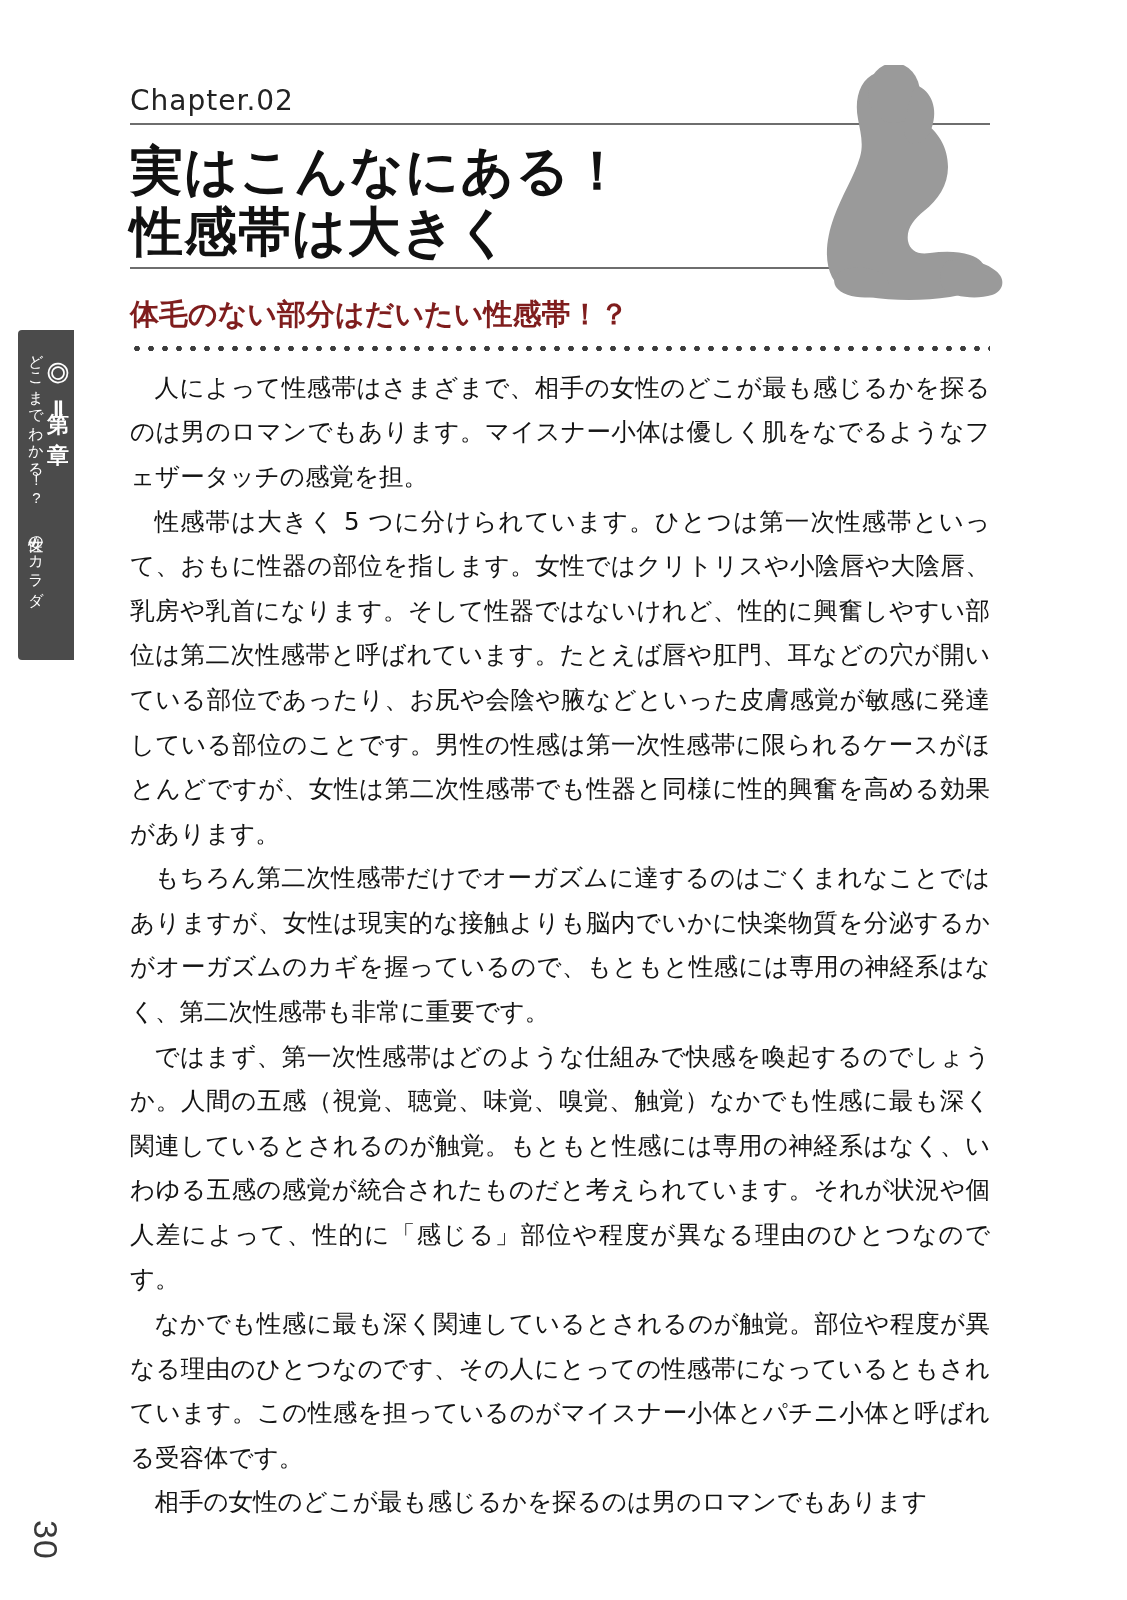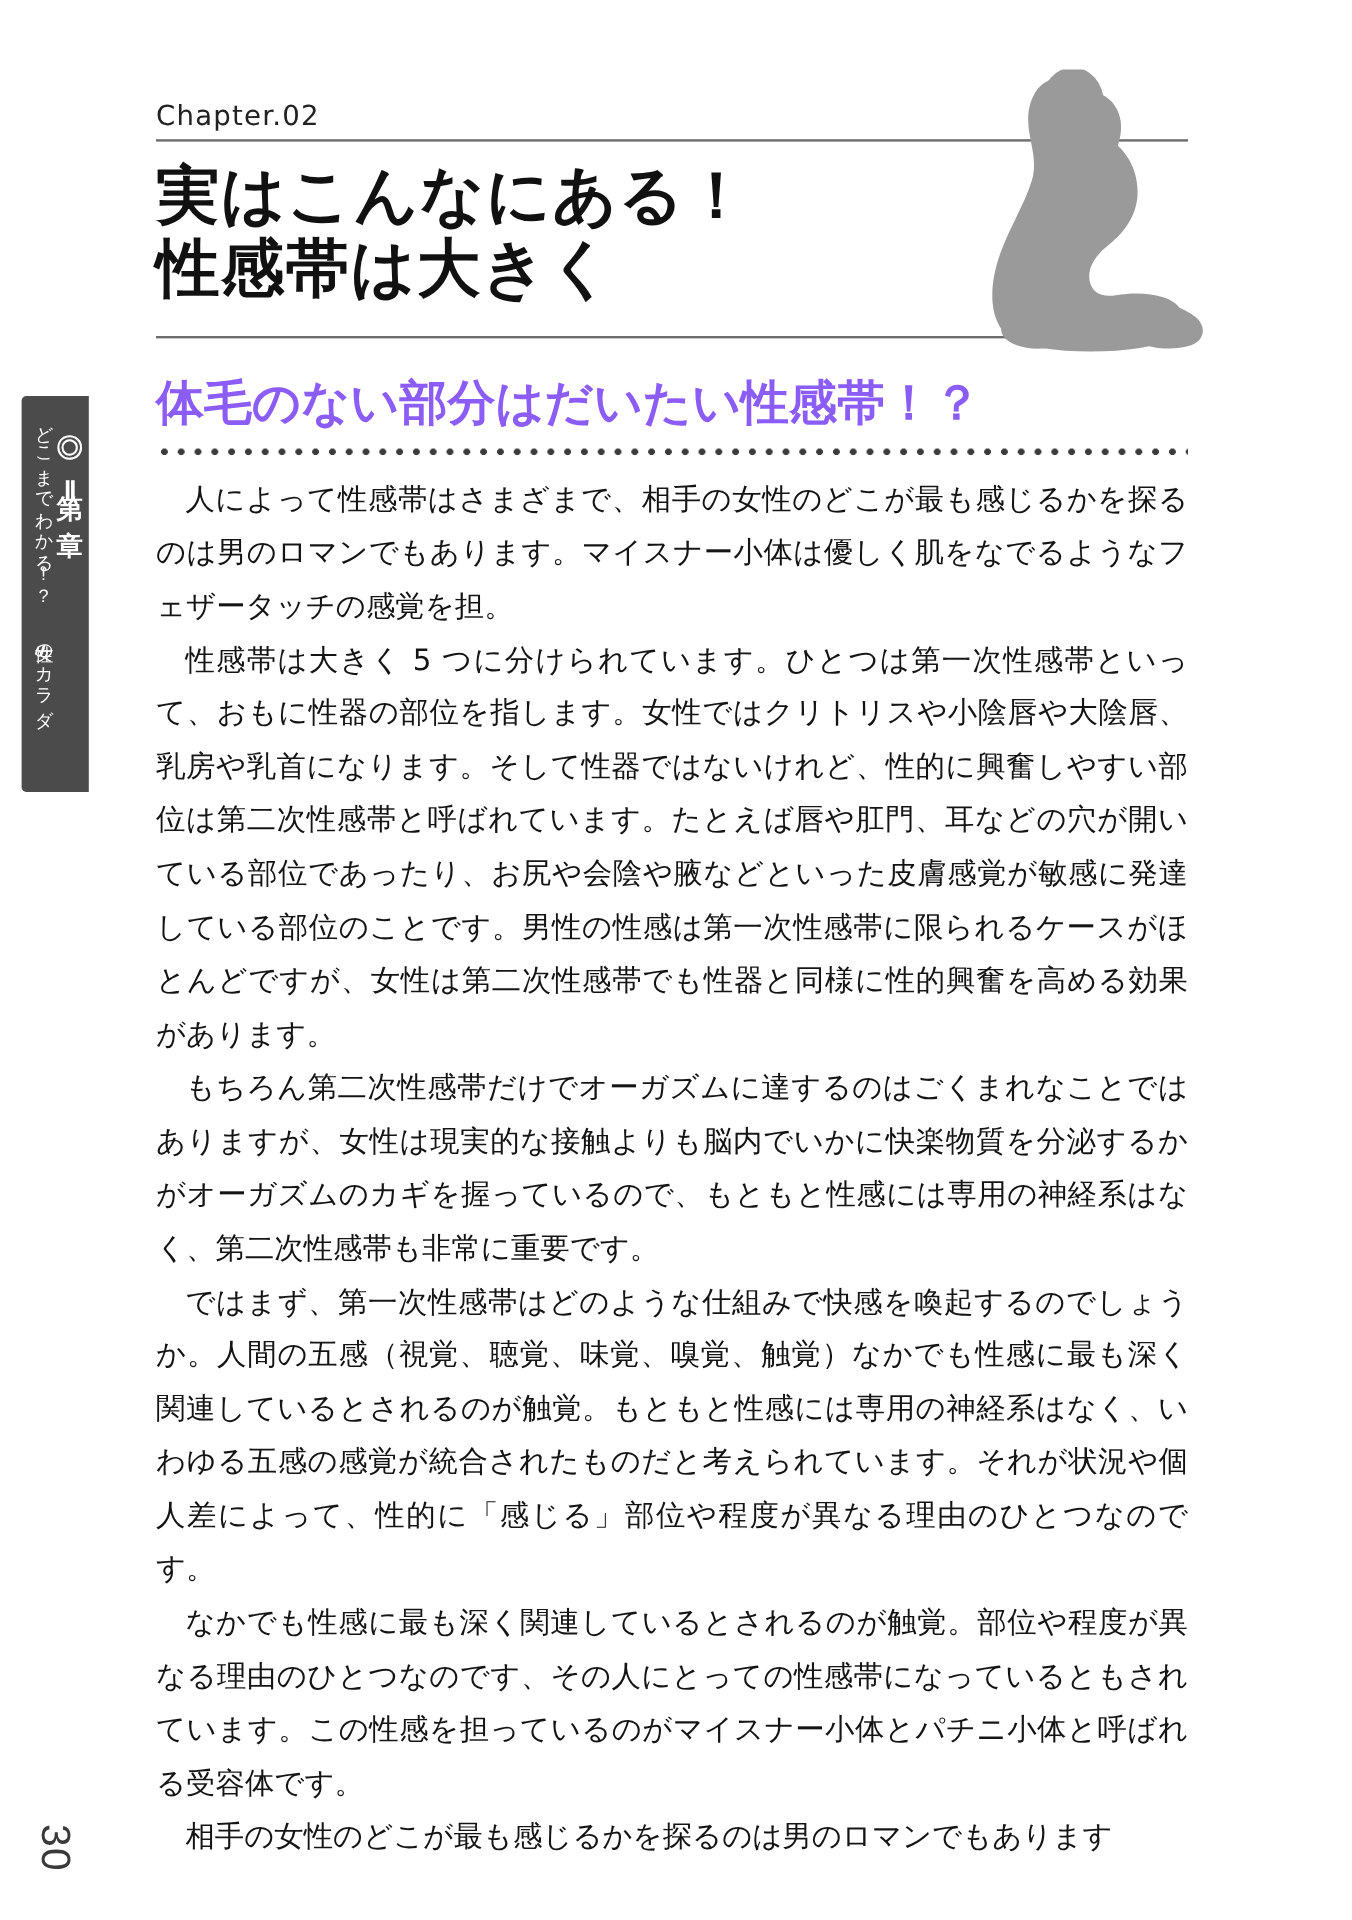--- a/index.html
+++ b/index.html
@@ -64,36 +64,36 @@
 
   
   .content {
     position: absolute;
     left: 130px;
     top: 84px;
     width: 860px;
   }
 
   .chapter-label {
-    font-size: 23px;
+    font-size: 28px;
     letter-spacing: 1px;
     color: #222;
     margin-bottom: 6px;
     font-family: "DejaVu Sans", sans-serif;
   }
   .rule {
     height: 2px;
     background: #6e6e6e;
     width: 860px;
   }
   .rule.thin { height: 2px; }
 
   .title-block {
     position: relative;
-    padding: 16px 0 24px 0;
+    padding: 16px 0 4px 0;
   }
   h1.main-title {
     margin: 0;
     font-size: 53px;
     line-height: 1.15;
     font-weight: bold;
     letter-spacing: 1px;
     color: #111;
     font-family: "DejaVu Sans", sans-serif;
   }
@@ -104,24 +104,24 @@
     position: absolute;
     right: -28px;
     top: -60px;
     width: 220px;
     height: 270px;
     pointer-events: none;
   }
 
   h2.section-heading {
     margin: 26px 0 0 0;
-    font-size: 40px;
+    font-size: 29px;
     font-weight: bold;
     letter-spacing: 0px;
-    color: #8b5cf6;
+    color: #7f1d1d;
     font-family: "DejaVu Sans", sans-serif;
   }
   .dotted {
     margin-top: 10px;
     width: 860px;
     height: 7px;
     background-image: radial-gradient(circle, #3c3c3c 2.6px, rgba(0,0,0,0) 3px);
     background-size: 14px 7px;
     background-repeat: repeat-x;
   }

